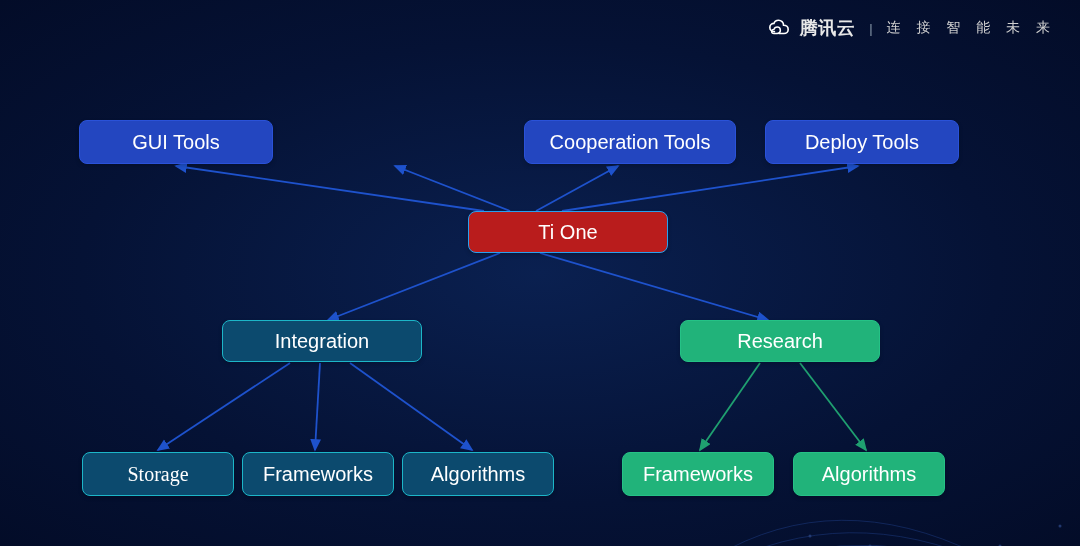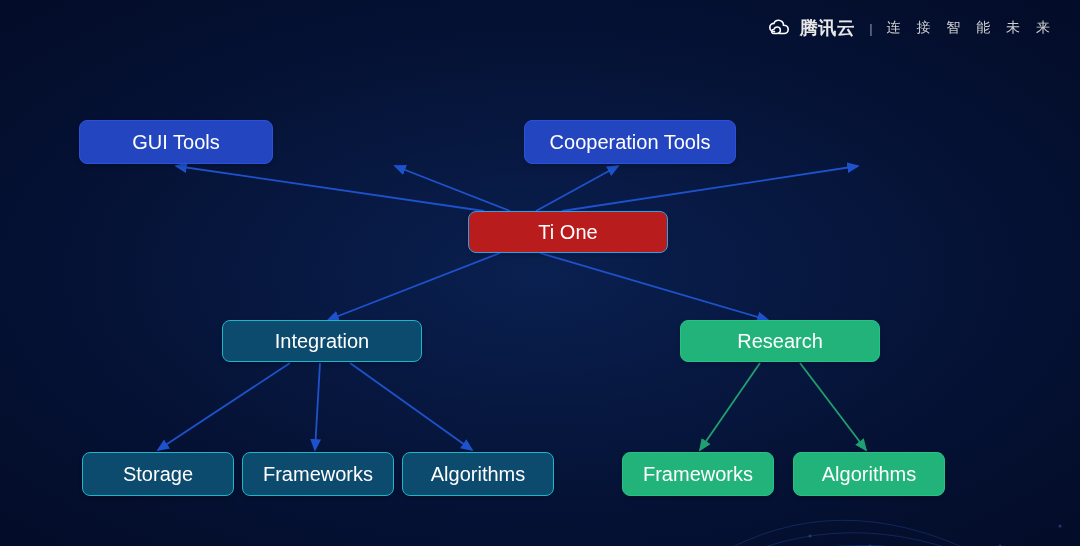--- a/index.html
+++ b/index.html
@@ -122,33 +122,36 @@
     <line x1="760" y1="363" x2="700" y2="450" stroke="#1fa070" stroke-width="1.8" marker-end="url(#arr-green)"></line>
     <line x1="800" y1="363" x2="866" y2="450" stroke="#1fa070" stroke-width="1.8" marker-end="url(#arr-green)"></line>
   </svg>
 
   <div class="node c-blue" style="left:79px; top:120px; width:194px; height:44px;">
     <span>GUI Tools</span>
   </div>
   <div class="node c-blue" style="left:524px; top:120px; width:212px; height:44px;">
     <span>Cooperation Tools</span>
   </div>
+  <div class="node c-blue" style="left:765px; top:120px; width:194px; height:44px;">
+    <span>Deploy Tools</span>
+  </div>
 
   <div class="node c-lblue" style="left:423px; top:211px; width:200px; height:42px;">
     <span>Ti One</span>
   </div>
 
   <div class="node c-teal" style="left:222px; top:320px; width:200px; height:42px;">
     <span>Integration</span>
   </div>
   <div class="node c-green" style="left:680px; top:320px; width:200px; height:42px;">
     <span>Research</span>
   </div>
 
-  <div class="node c-teal" style="left:82px; top:452px; width:152px; height:44px;">
+  <div class="node c-teal" style="left:82px; top:452px; width:152px; height:44px;font-family:Liberation Serif, serif;">
     <span>Storage</span>
   </div>
   <div class="node c-teal" style="left:242px; top:452px; width:152px; height:44px;">
     <span>Frameworks</span>
   </div>
   <div class="node c-teal" style="left:402px; top:452px; width:152px; height:44px;">
     <span>Algorithms</span>
   </div>
 
   <div class="node c-green" style="left:622px; top:452px; width:152px; height:44px;">

